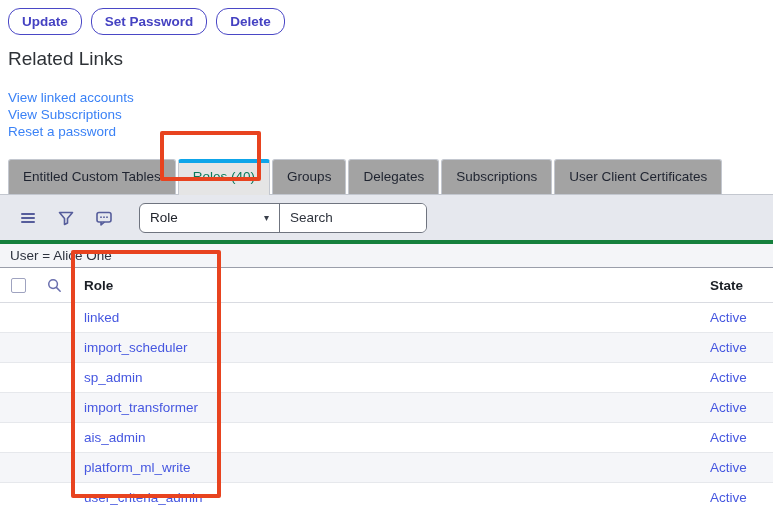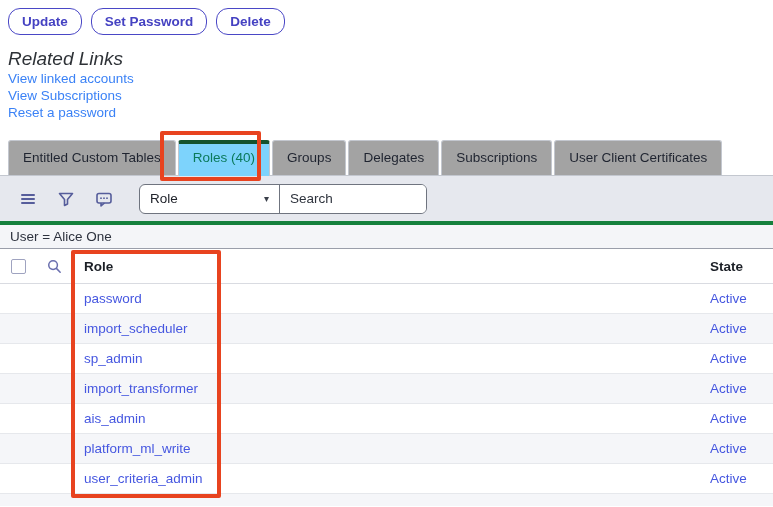--- a/index.html
+++ b/index.html
@@ -21,21 +21,21 @@
     font-family: "Liberation Sans", sans-serif;
     font-weight: 700;
     font-size: 13.5px;
     height: 27px;
     padding: 0 13px;
     border-radius: 12px;
     cursor: pointer;
   }
   
   .related { padding: 13px 0 0 8px; }
-  .related-title { font-size: 19px; font-weight: 400; color: #2e3237; margin-bottom: 0; font-style: italic; }
+  .related-title { font-size: 19px; font-weight: 400; color: #2e3237; margin-bottom: 19px; }
   .related a {
     display: block;
     color: #3b82f6;
     font-size: 13.5px;
     line-height: 17px;
     cursor: pointer;
   }
   
   .tabbar {
     margin-top: 15px;
@@ -51,23 +51,23 @@
     border-bottom: none;
     border-radius: 3px 3px 0 0;
     padding: 9px 14px 10px 14px;
     font-size: 13.5px;
     color: #1f2430;
     margin-right: 2px;
     cursor: pointer;
     white-space: nowrap;
   }
   .tab.active {
-    background: #7dd3fc;
+    background: #e5e5e5;
     color: #0b7a5b;
-    border-top: 4px solid #14532d;
+    border-top: 4px solid #0ea5e9;
     padding-top: 6px;
     margin-bottom: -1px;
     padding-bottom: 11px;
   }
   
   .toolbar {
     height: 45px;
     background: #e6e8ee;
     display: flex;
     align-items: center;
@@ -221,21 +221,21 @@
         <line x1="11" y1="11" x2="15" y2="15" stroke="#6a6fae" stroke-width="1.6" stroke-linecap="round"></line>
       </svg>
     </div>
     <div class="cell-role">Role</div>
     <div class="cell-state">State</div>
   </div>
 
   <div class="trow">
     <div class="cell-check"></div>
       <div class="cell-search"></div>
-    <div class="cell-role"><a>password</a></div>
+    <div class="cell-role"><a>linked</a></div>
     <div class="cell-state"><a>Active</a></div>
   </div>
   <div class="trow alt">
     <div class="cell-check"></div>
       <div class="cell-search"></div>
     <div class="cell-role"><a>import_scheduler</a></div>
     <div class="cell-state"><a>Active</a></div>
   </div>
   <div class="trow">
     <div class="cell-check"></div>

